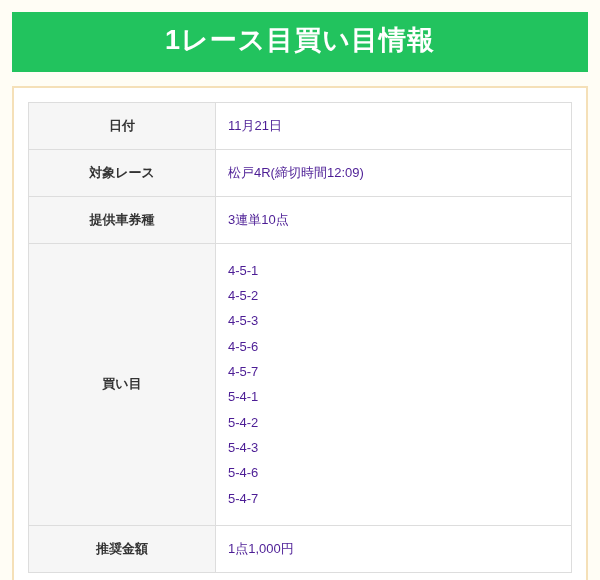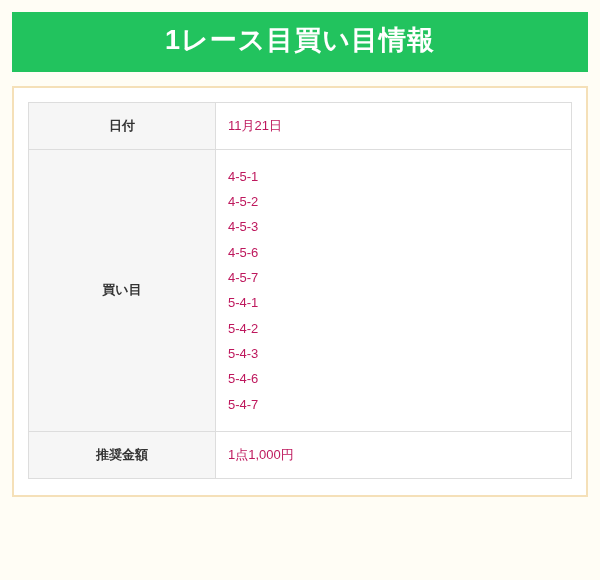--- a/index.html
+++ b/index.html
@@ -54,21 +54,21 @@
     width: 174px;
     background: #f6f6f6;
     text-align: center;
     font-weight: bold;
     color: #333333;
     padding: 14px 6px;
   }
   table.info td {
     padding: 14px 12px;
     text-align: left;
-    color: #be185d;
+    color: #4c1d95;
   }
   .picks {
     line-height: 1.95;
     white-space: pre-line;
   }
   .row-picks th {
     padding: 0 6px;
     margin-top: 40px;
   }
   .row-picks td {
@@ -84,20 +84,28 @@
 
   <div class="banner">1レース目買い目情報</div>
 
   <div class="panel">
     <table class="info">
       <tbody>
         <tr>
           <th>日付</th>
           <td>11月21日</td>
         </tr>
+        <tr>
+          <th>対象レース</th>
+          <td>松戸4R(締切時間12:09)</td>
+        </tr>
+        <tr>
+          <th>提供車券種</th>
+          <td>3連単10点</td>
+        </tr>
         <tr class="row-picks">
           <th>買い目</th>
           <td class="picks">4-5-1
 4-5-2
 4-5-3
 4-5-6
 4-5-7
 5-4-1
 5-4-2
 5-4-3

